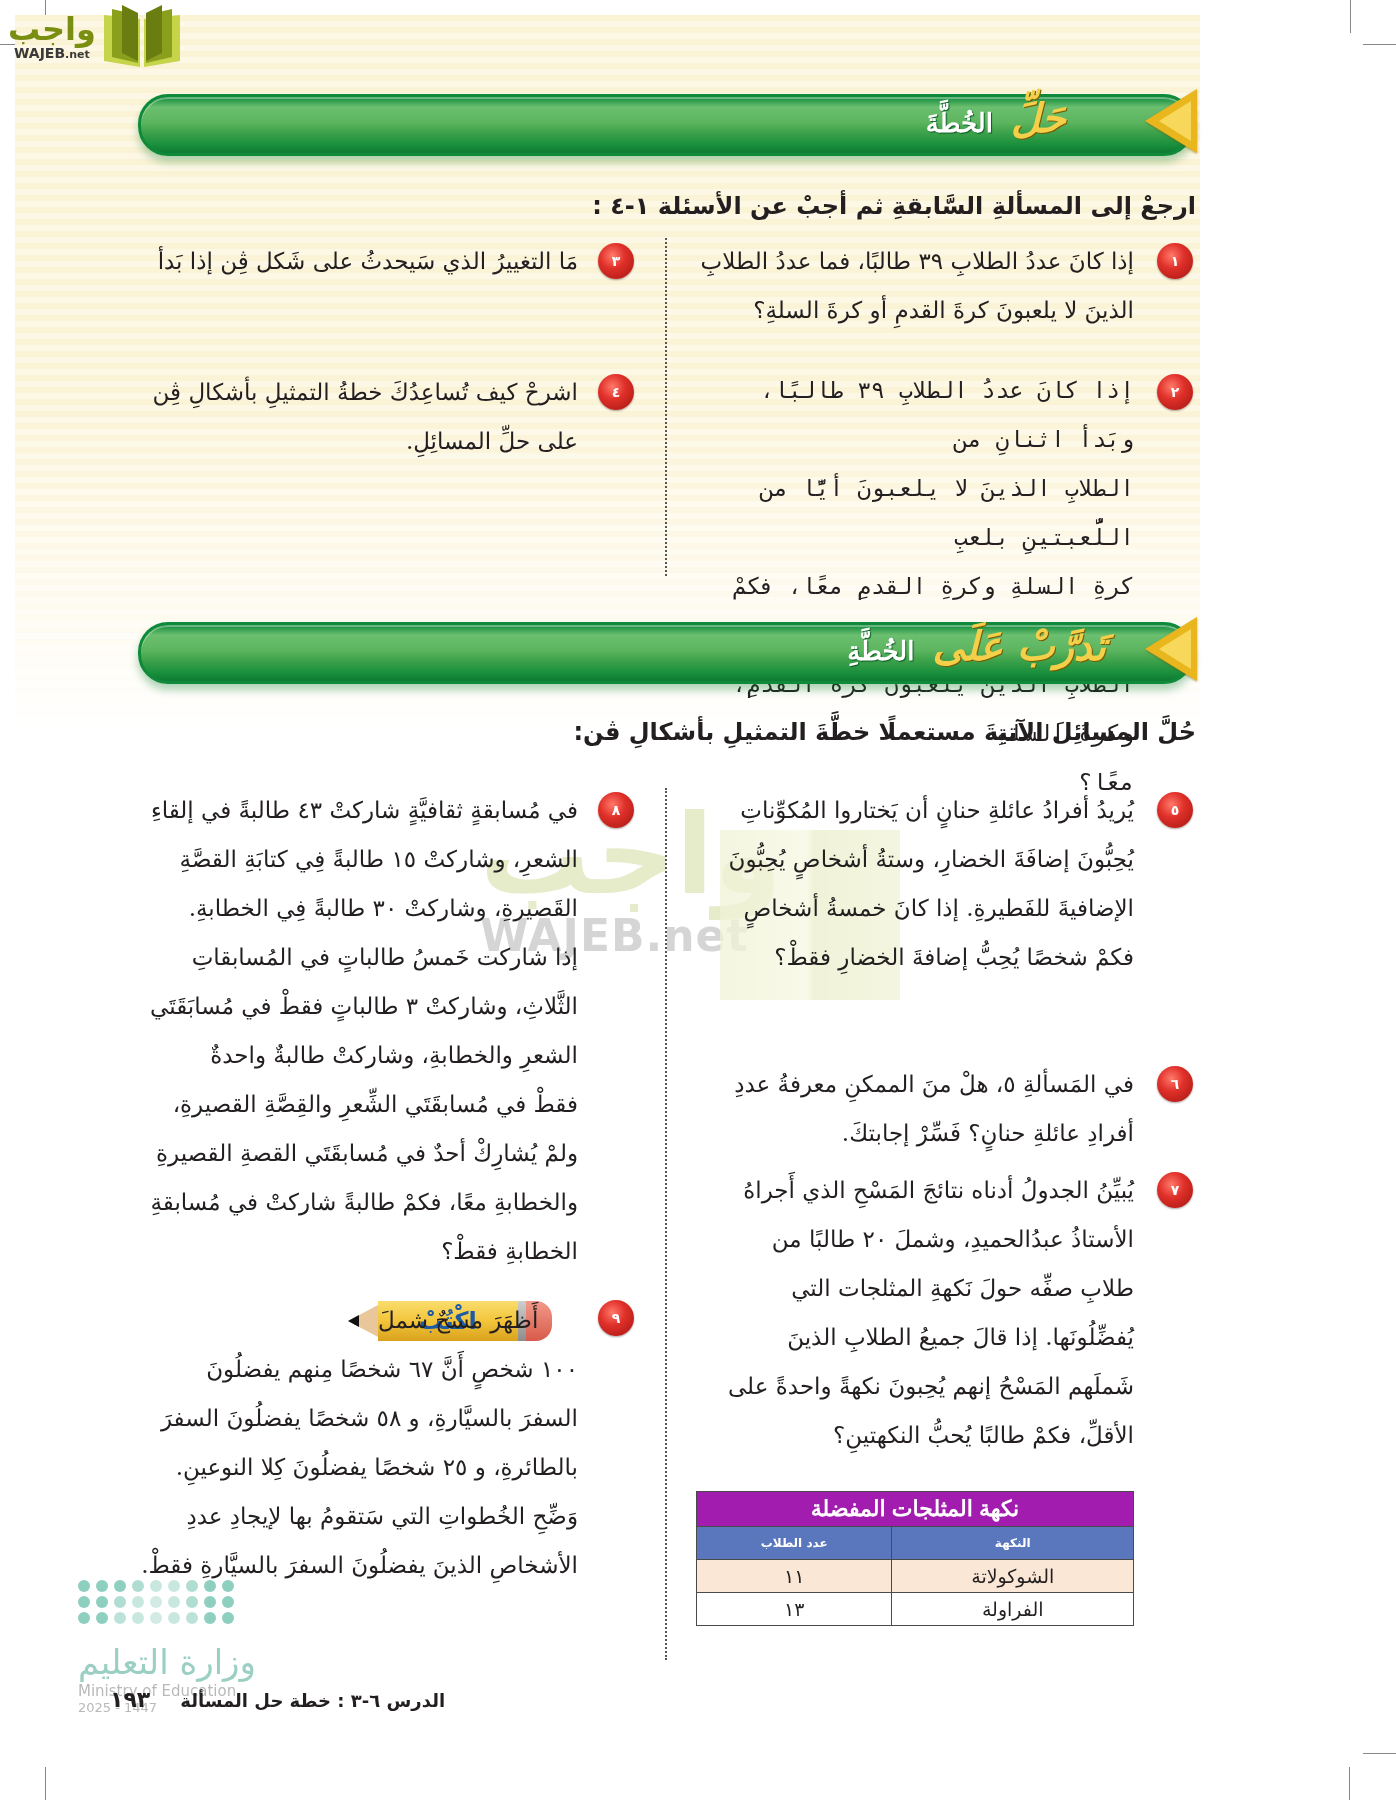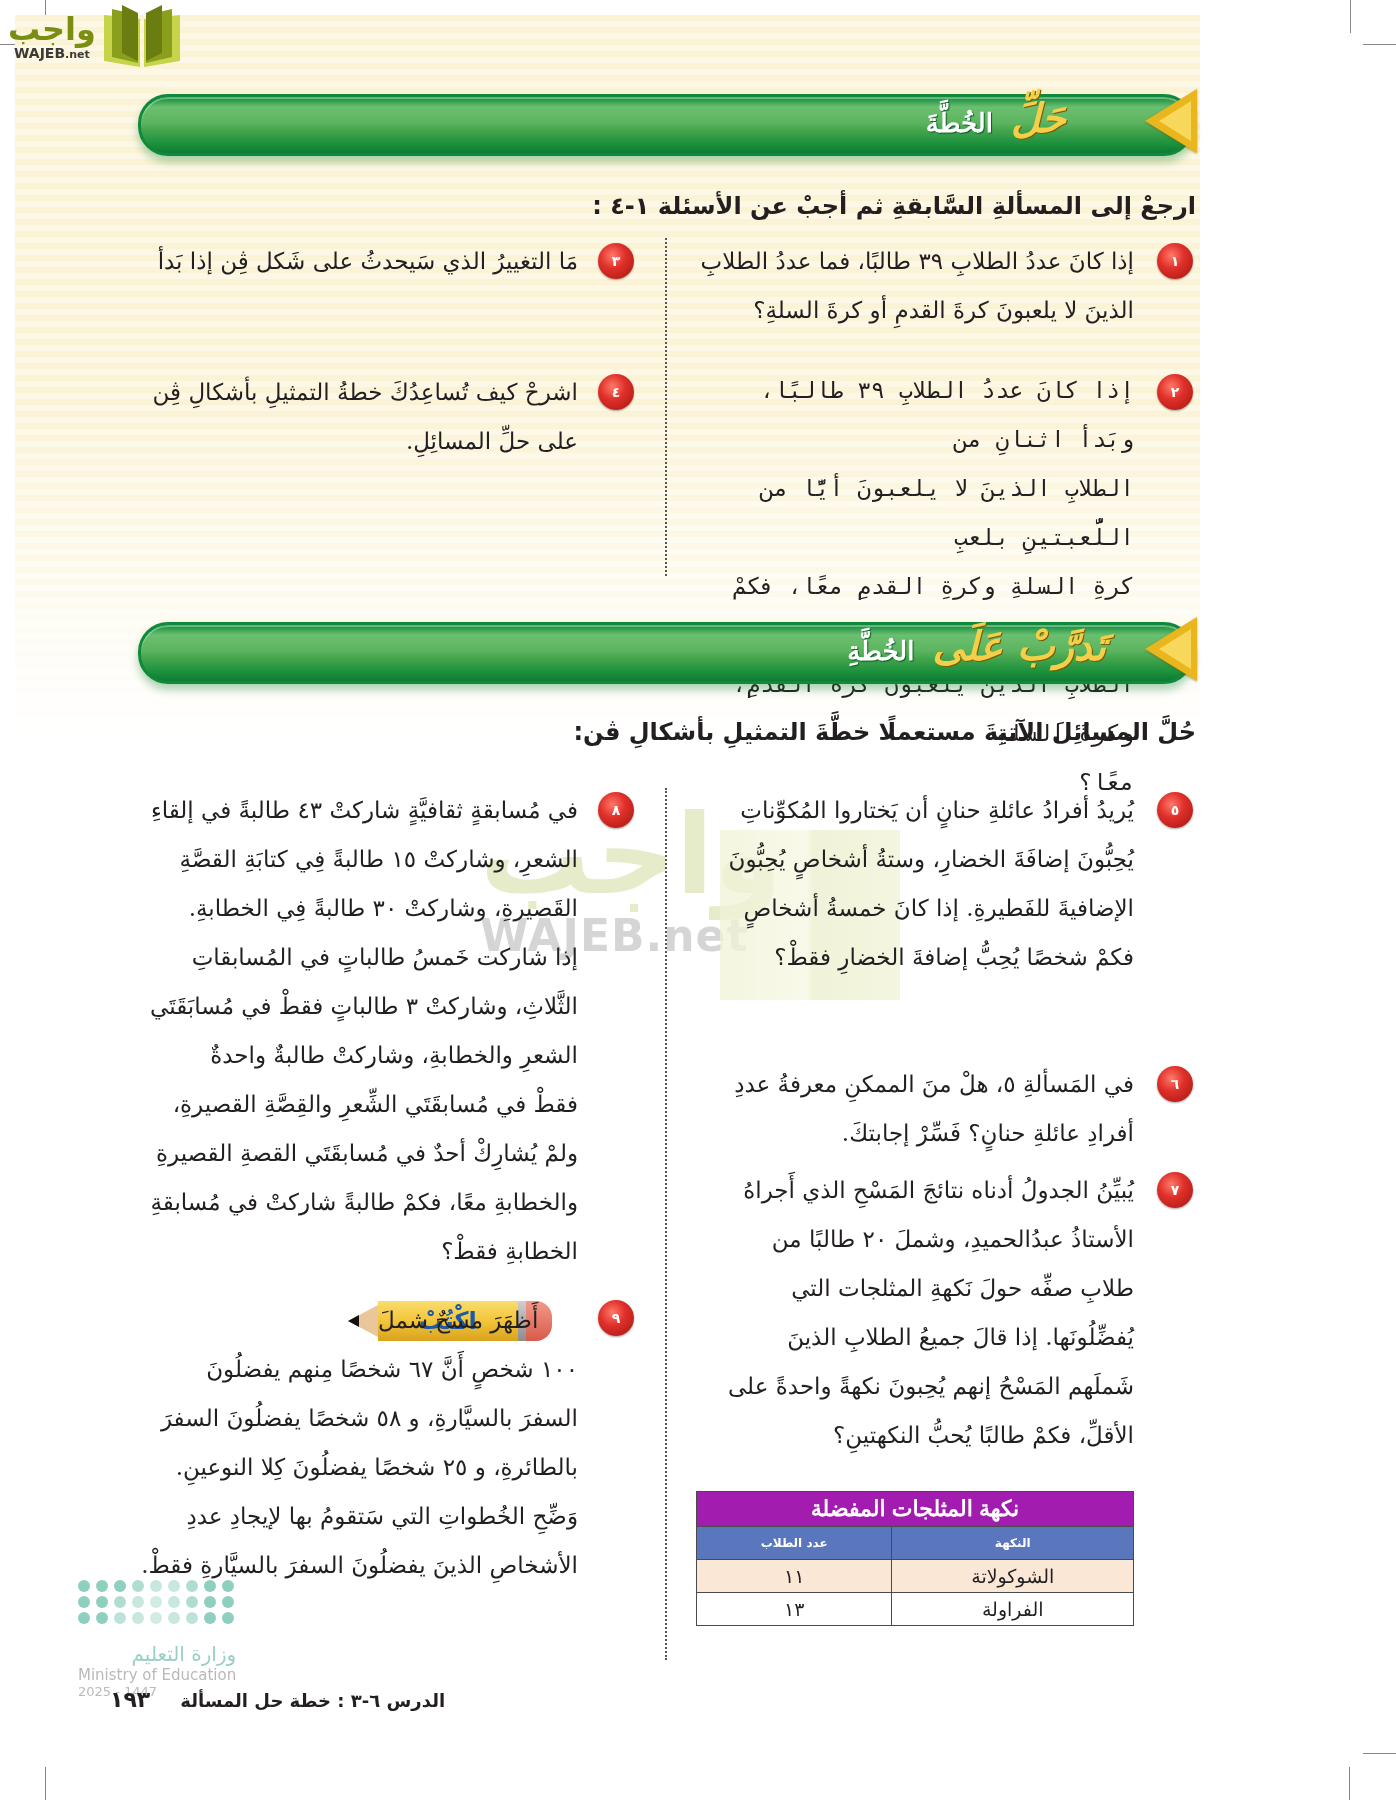--- a/index.html
+++ b/index.html
@@ -97,21 +97,21 @@
     
     .watermark { position: absolute; left: 480px; top: 800px; opacity: 0.35; pointer-events: none; }
     .wm-ar { font-family: "DejaVu Sans", sans-serif; font-weight: bold; font-size: 110px; color: #b9c76a; line-height: 1; direction: rtl; }
     .wm-en { font-family: "DejaVu Sans", sans-serif; font-weight: bold; font-size: 44px; color: #8a8a8a; letter-spacing: 1px; }
     .wm-book { position: absolute; left: 240px; top: 30px; width: 180px; height: 170px; background: linear-gradient(90deg, #d6dc8a 0%, #e5e9aa 48%, #c6ce6b 52%, #d6dc8a 100%); opacity: 0.75; }
 
     
     .ministry { position: absolute; left: 78px; top: 1580px; }
     .dots { display: grid; grid-template-columns: repeat(9, 14px); gap: 4px; }
     .dot { width: 12px; height: 12px; border-radius: 50%; background: #8fcfbf; }
-    .ministry-ar { font-family: "DejaVu Sans", sans-serif; font-size: 20px; color: #9ccfc4; direction: rtl; margin-top: 18px; }
+    .ministry-ar { font-family: "DejaVu Sans", sans-serif; font-size: 34px; color: #9ccfc4; direction: rtl; margin-top: 18px; }
     .ministry-en { font-family: "DejaVu Sans", sans-serif; font-size: 15px; color: #b9b9b9; }
     .ministry-year { font-family: "DejaVu Sans", sans-serif; font-size: 13px; color: #b9b9b9; }
 
     .footer-lesson {
       position: absolute; left: 110px; top: 1687px; direction: rtl;
       font-family: "DejaVu Sans", sans-serif; font-weight: bold; font-size: 18px; color: #231f20;
       display: flex; gap: 30px; align-items: baseline;
     }
     .footer-lesson .page-num { font-size: 22px; }
   </style>

